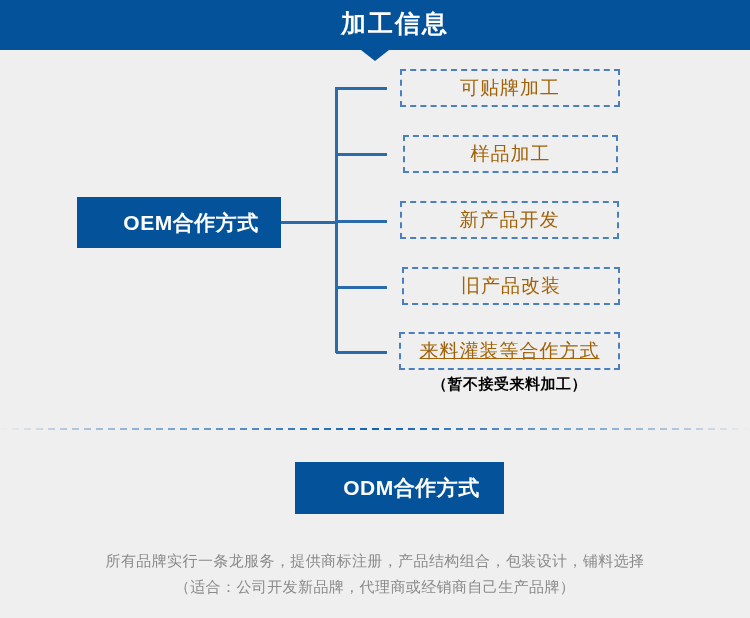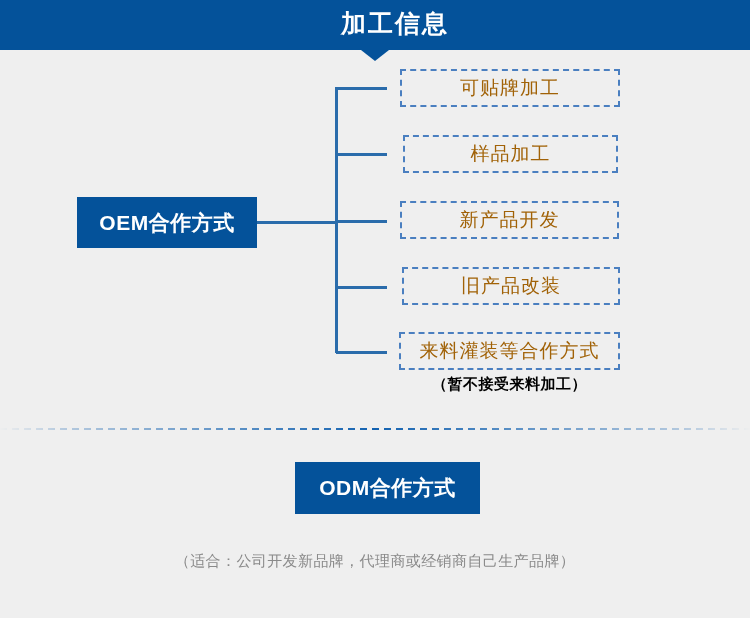--- a/index.html
+++ b/index.html
@@ -63,20 +63,21 @@
   .node-box {
     position: absolute;
     background: #04529a;
     color: #ffffff;
     font-weight: bold;
     text-align: center;
     display: flex;
     align-items: center;
     justify-content: center;
     letter-spacing: 0.5px;
+    padding-left: 24px;
   }
   .oem-box {
     left: 77px;
     top: 147px;
     width: 180px;
     height: 51px;
     font-size: 21px;
   }
 
   
@@ -119,21 +120,21 @@
     display: flex;
     align-items: center;
     justify-content: center;
     letter-spacing: 1px;
     background: transparent;
   }
   .leaf-box.l0 { left: 400px; top: 19px;  width: 220px; height: 38px; }
   .leaf-box.l1 { left: 403px; top: 85px;  width: 215px; height: 38px; }
   .leaf-box.l2 { left: 400px; top: 151px; width: 219px; height: 38px; }
   .leaf-box.l3 { left: 402px; top: 217px; width: 218px; height: 38px; text-align: center; }
-  .leaf-box.l4 { left: 399px; top: 282px; width: 221px; height: 38px; }
+  .leaf-box.l4 { left: 399px; top: 282px; width: 221px; height: 38px; text-decoration: underline; }
 
   .leaf-note {
     position: absolute;
     left: 399px;
     top: 325px;
     width: 221px;
     text-align: center;
     color: #000000;
     font-size: 15px;
     font-weight: bold;
@@ -217,15 +218,16 @@
 
   <div class="leaf-note">（暂不接受来料加工）</div>
 </div>
 
 <div class="divider"></div>
 
 <div class="odm-section">
   <div class="node-box odm-box">ODM合作方式</div>
 
   <div class="odm-desc">
+    <div>所有品牌实行一条龙服务，提供商标注册，产品结构组合，包装设计，铺料选择</div>
     <div>（适合：公司开发新品牌，代理商或经销商自己生产品牌）</div>
   </div>
 </div>
 
 </body></html>

